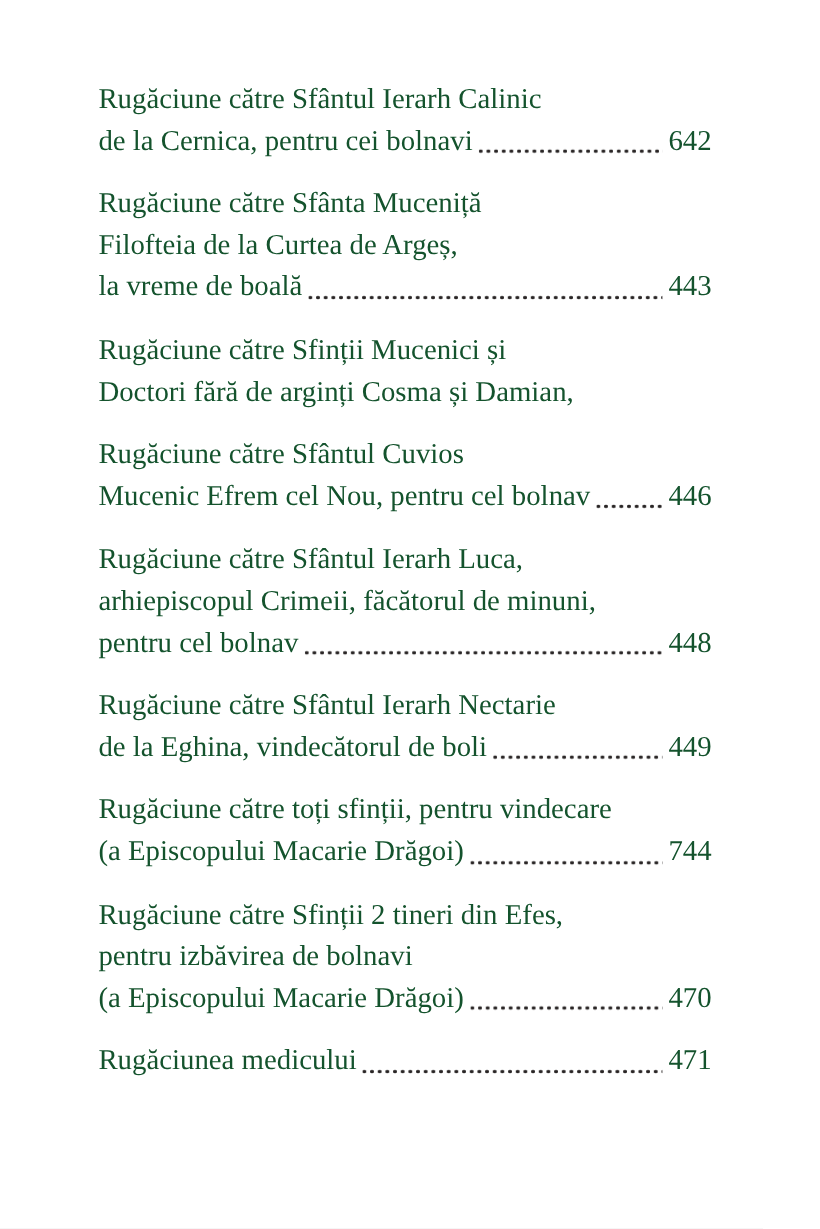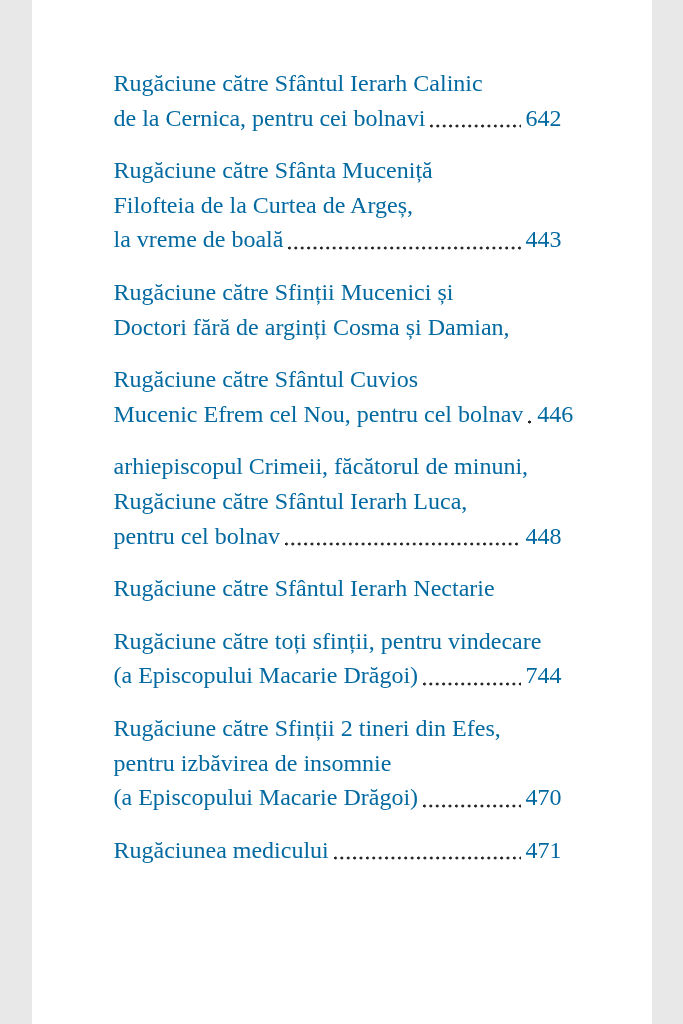--- a/index.html
+++ b/index.html
@@ -2,30 +2,30 @@
 <html><head>
 <meta charset="utf-8">
 <style>
   html, body {
     margin: 0;
     padding: 0;
     background: #e8e8e8;
   }
   .page {
     position: relative;
-    width: 620px;
+    width: 683px;
     height: 1024px;
     margin: 0 auto;
     background: #ffffff;
     box-sizing: border-box;
     padding: 66px 90px 0 82px;
     font-family: "Liberation Serif", "DejaVu Serif", serif;
     font-size: 24px;
     line-height: 34.6px;
-    color: #0369a1;
+    color: #14532d;
     overflow: hidden;
   }
   .entry {
     margin-bottom: 18px;
   }
   .entry:last-child {
     margin-bottom: 13px;
   }
   .line {
     white-space: nowrap;
@@ -92,45 +92,50 @@
   <div class="entry">
     <div class="line">Rugăciune către Sfântul Cuvios</div>
     <div class="line row">
       <span class="txt">Mucenic Efrem cel Nou, pentru cel bolnav</span>
       <span class="leader"></span>
       <span class="pagenum">446</span>
     </div>
   </div>
 
   <div class="entry">
+    <div class="line">Rugăciune către Sfântul Ierarh Luca,</div>
     <div class="line">arhiepiscopul Crimeii, făcătorul de minuni,</div>
-    <div class="line">Rugăciune către Sfântul Ierarh Luca,</div>
     <div class="line row">
       <span class="txt">pentru cel bolnav</span>
       <span class="leader"></span>
       <span class="pagenum">448</span>
     </div>
   </div>
 
   <div class="entry">
     <div class="line">Rugăciune către Sfântul Ierarh Nectarie</div>
+    <div class="line row">
+      <span class="txt">de la Eghina, vindecătorul de boli</span>
+      <span class="leader"></span>
+      <span class="pagenum">449</span>
+    </div>
   </div>
 
   <div class="entry">
     <div class="line">Rugăciune către toți sfinții, pentru vindecare</div>
     <div class="line row">
       <span class="txt">(a Episcopului Macarie Drăgoi)</span>
       <span class="leader"></span>
       <span class="pagenum">744</span>
     </div>
   </div>
 
   <div class="entry">
     <div class="line">Rugăciune către Sfinții 2 tineri din Efes,</div>
-    <div class="line">pentru izbăvirea de insomnie</div>
+    <div class="line">pentru izbăvirea de bolnavi</div>
     <div class="line row">
       <span class="txt">(a Episcopului Macarie Drăgoi)</span>
       <span class="leader"></span>
       <span class="pagenum">470</span>
     </div>
   </div>
 
   <div class="entry">
     <div class="line row">
       <span class="txt">Rugăciunea medicului</span>

